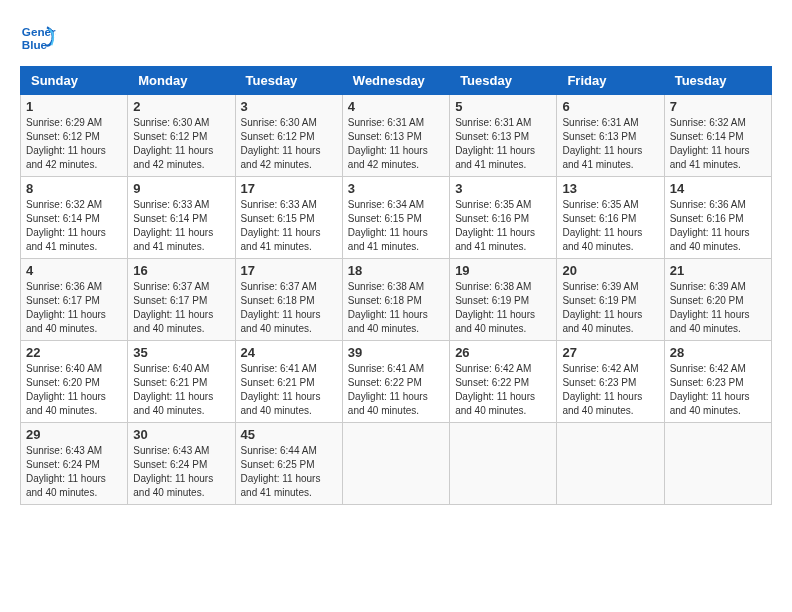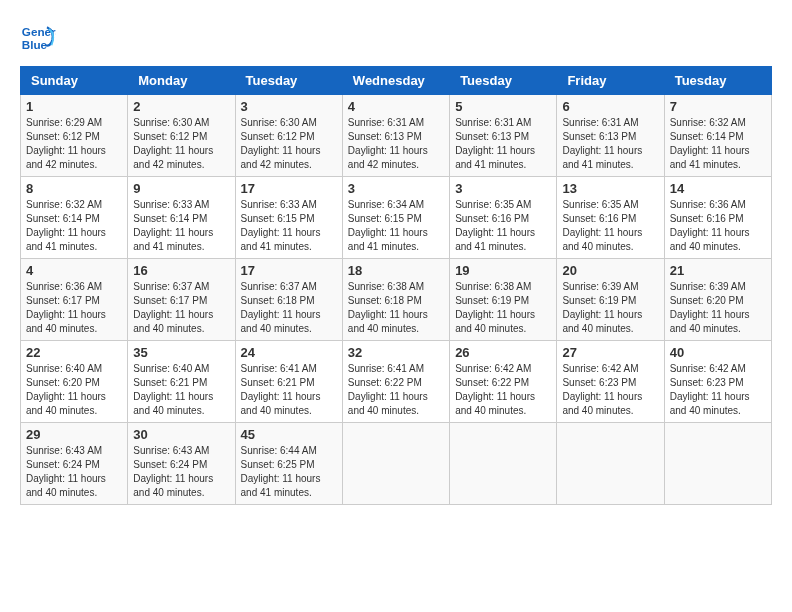--- a/index.html
+++ b/index.html
@@ -229,33 +229,33 @@
       </td>
         <td>
         <span class="day-num">35</span>
         <span class="day-detail">Sunrise: 6:40 AM<br>Sunset: 6:21 PM<br>Daylight: 11 hours and 40 minutes.</span>
       </td>
         <td>
         <span class="day-num">24</span>
         <span class="day-detail">Sunrise: 6:41 AM<br>Sunset: 6:21 PM<br>Daylight: 11 hours and 40 minutes.</span>
       </td>
         <td>
-        <span class="day-num">32</span>
+        <span class="day-num">39</span>
         <span class="day-detail">Sunrise: 6:41 AM<br>Sunset: 6:22 PM<br>Daylight: 11 hours and 40 minutes.</span>
       </td>
         <td>
         <span class="day-num">26</span>
         <span class="day-detail">Sunrise: 6:42 AM<br>Sunset: 6:22 PM<br>Daylight: 11 hours and 40 minutes.</span>
       </td>
         <td>
         <span class="day-num">27</span>
         <span class="day-detail">Sunrise: 6:42 AM<br>Sunset: 6:23 PM<br>Daylight: 11 hours and 40 minutes.</span>
       </td>
         <td>
-        <span class="day-num">40</span>
+        <span class="day-num">28</span>
         <span class="day-detail">Sunrise: 6:42 AM<br>Sunset: 6:23 PM<br>Daylight: 11 hours and 40 minutes.</span>
       </td>
       </tr>
       <tr>
         <td>
         <span class="day-num">29</span>
         <span class="day-detail">Sunrise: 6:43 AM<br>Sunset: 6:24 PM<br>Daylight: 11 hours and 40 minutes.</span>
       </td>
         <td>
         <span class="day-num">30</span>

